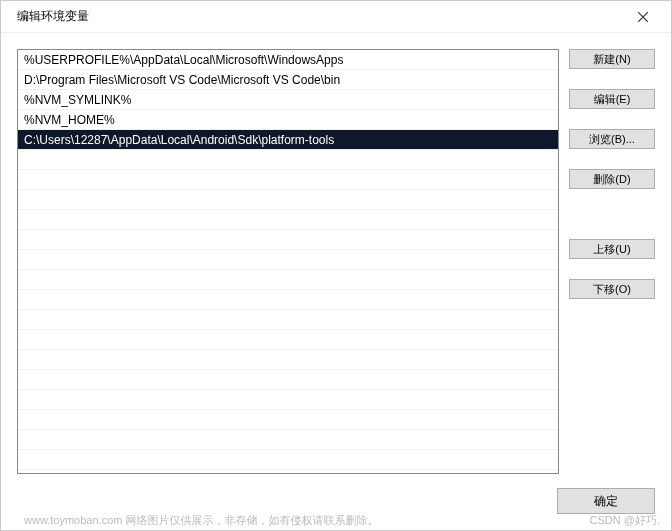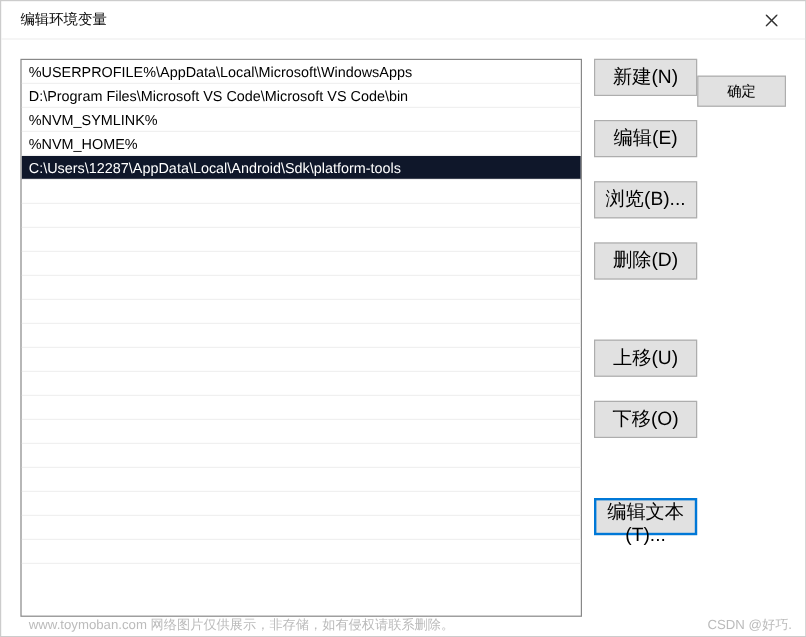--- a/index.html
+++ b/index.html
@@ -41,21 +41,21 @@
       display: flex;
       align-items: center;
       justify-content: center;
       font-size: 14px;
       cursor: pointer;
       color: #333;
     }
     .content {
       flex: 1;
       display: flex;
-      flex-direction: row;
+      flex-direction: column;
       padding: 16px;
       justify-content: center;
     }
     .main-row {
       flex: 1;
       display: flex;
       gap: 10px;
     }
     .list-box {
       flex: 1;
@@ -81,42 +81,42 @@
     .list-row.empty {
       color: transparent;
     }
     .btn-col {
       width: 86px;
       display: flex;
       flex-direction: column;
     }
     .btn {
       width: 86px;
-      height: 31px;
+      height: 20px;
       border: 1px solid #adadad;
       background: #e1e1e1;
-      font-size: 16px;
+      font-size: 11px;
       color: #000;
       cursor: pointer;
       margin-bottom: 8px;
       font-family: inherit;
     }
     .btn.highlighted {
       border: 2px solid #0078d7;
     }
     .gap-small { height: 12px; }
     .gap-large { height: 42px; }
     .bottom-row {
       display: flex;
       justify-content: flex-end;
       gap: 10px;
       margin-top: 14px;
     }
     .bottom-btn {
-      width: 74px;
+      width: 98px;
       height: 26px;
       border: 1px solid #adadad;
       background: #e1e1e1;
       font-size: 12px;
       font-family: inherit;
       cursor: pointer;
     }
     .watermark {
       position: absolute;
       bottom: 3px;
@@ -177,21 +177,20 @@
         <button class="btn">编辑(E)</button>
         <div class="gap-small"></div>
         <button class="btn">浏览(B)...</button>
         <div class="gap-small"></div>
         <button class="btn">删除(D)</button>
         <div class="gap-large"></div>
         <button class="btn">上移(U)</button>
         <div class="gap-small"></div>
         <button class="btn">下移(O)</button>
         <div class="gap-large"></div>
-        <button class="btn highlighted">编辑文本(T)...</button>
       </div>
     </div>
     <div class="bottom-row">
       <button class="bottom-btn">确定</button>
     </div>
   </div>
 </div>
 
 <div class="watermark">www.toymoban.com 网络图片仅供展示，非存储，如有侵权请联系删除。</div>
 <div class="watermark-right">CSDN @好巧.</div>

